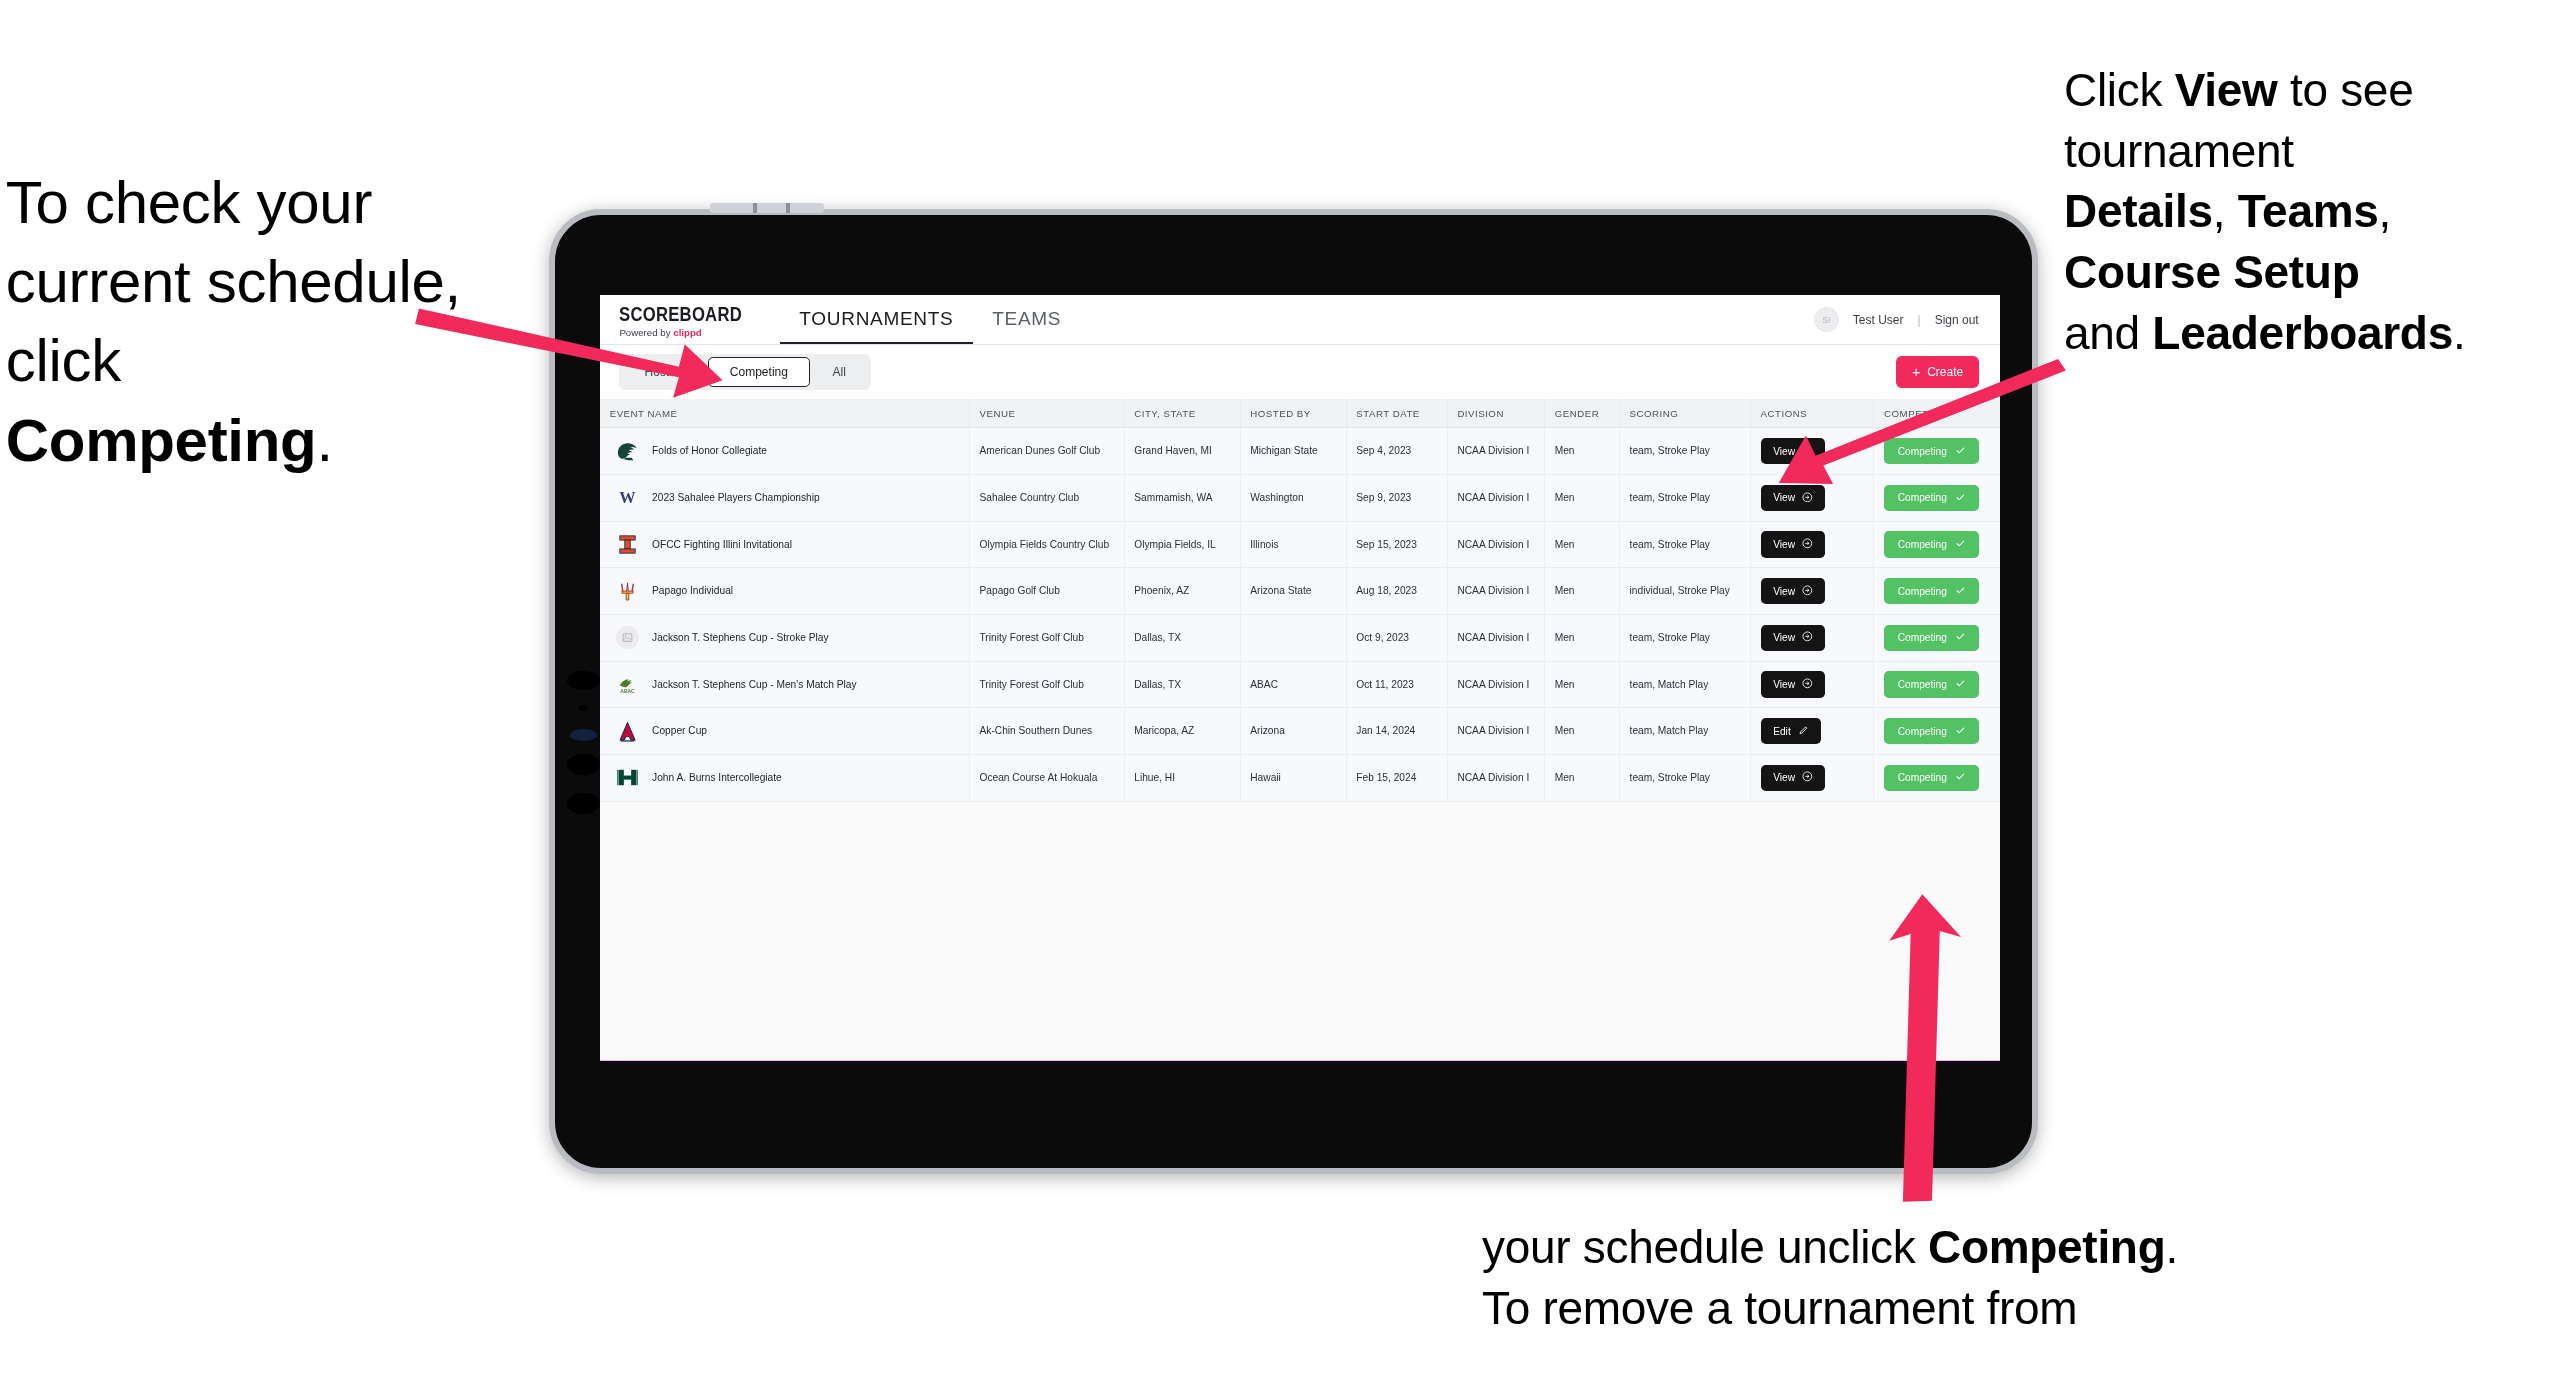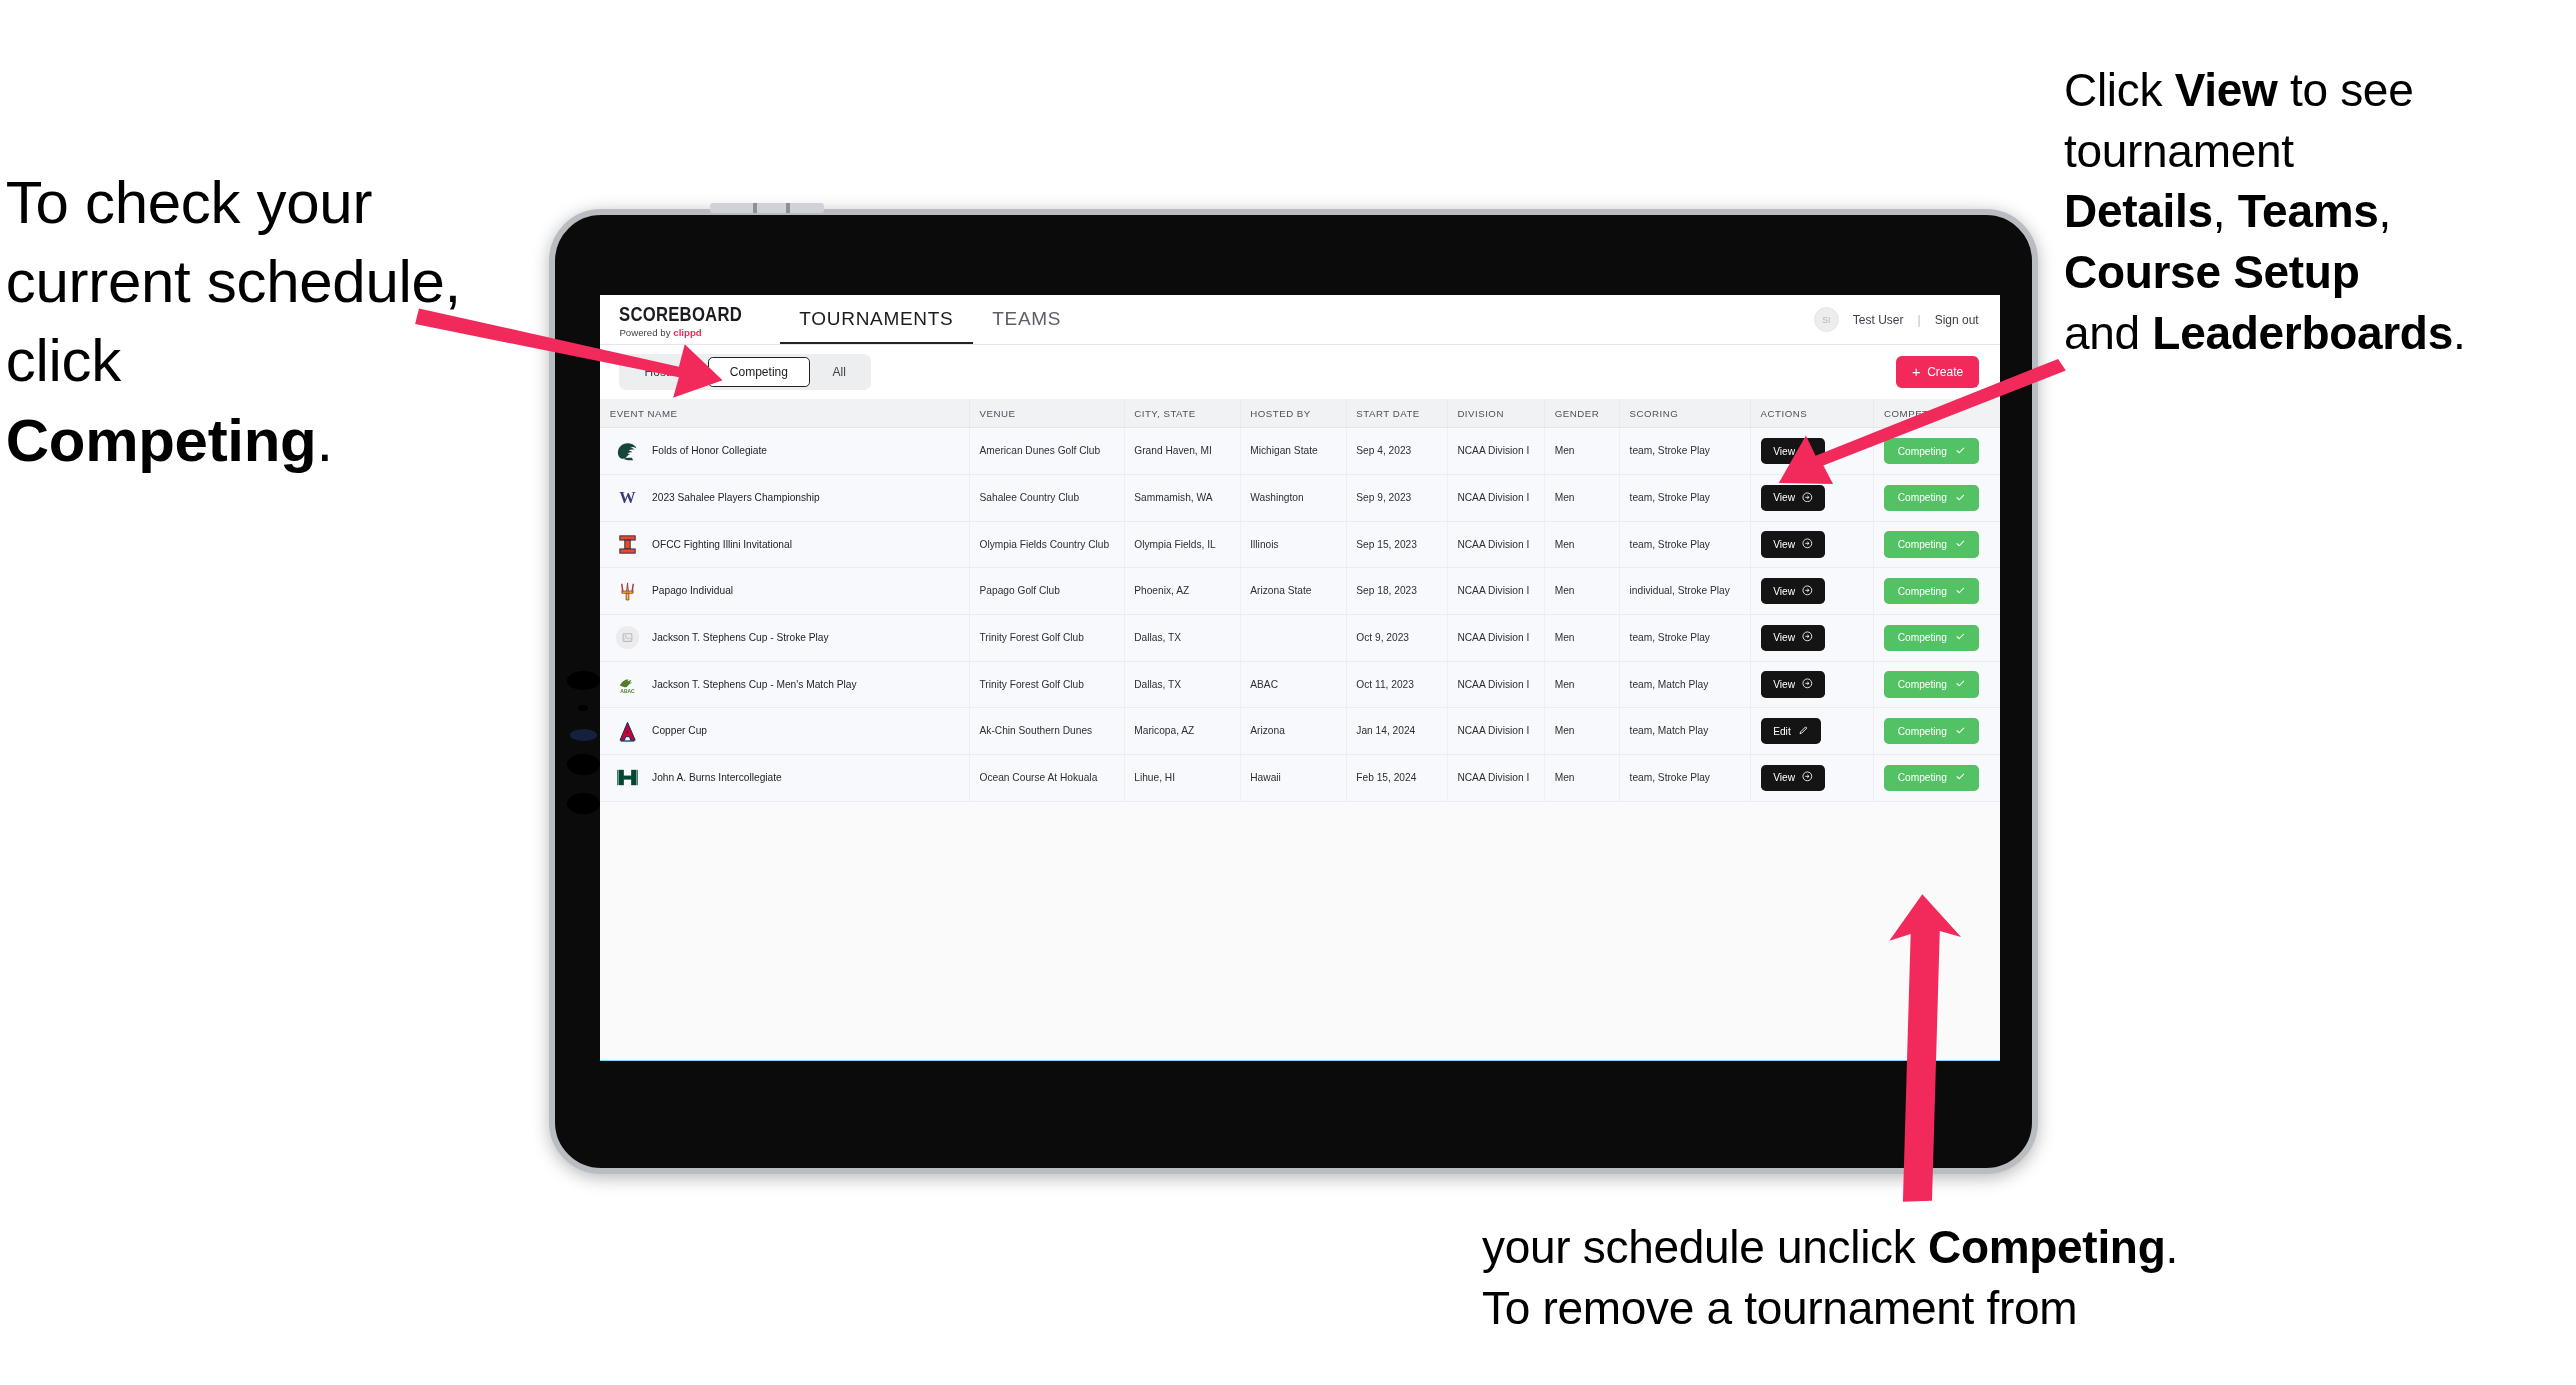--- a/index.html
+++ b/index.html
@@ -45,21 +45,21 @@
   .side-dot { position:absolute; left: 11.6px; background:#000; border-radius:50%; }
   .sd1 { top: 456px; width: 33px; height: 19.4px; }
   .sd2 { top: 490px; width: 9.7px; height: 5.8px; left:23px; }
   .sd3 { top: 514px; width: 27px; height: 11.6px; left:14.5px; background:#14203d;}
   .sd4 { top: 539px; width: 33px; height: 21.3px; }
   .sd5 { top: 578px; width: 33px; height: 21.3px; }
 
   .screen {
     position:absolute; left: 45px; top: 80px;
     width: 1400px; height: 766px;
-    background:#7dd3fc; overflow:hidden;
+    background:#f0abfc; overflow:hidden;
   }
 
   
   .app-header {
     height: 50px; background:#fff; border-bottom:1px solid #e3e5e8;
     display:flex; align-items:stretch; position:relative;
   }
   .brand { padding: 5.8px 17.5px 3.9px 19.4px; display:flex; flex-direction:column; justify-content:center; }
   .brand-title {
     font-family:"Liberation Sans", sans-serif;
@@ -349,21 +349,21 @@
                           <path d="M11.6 14.8 h2.8 v7 h-2.8 z"></path>
                         </g>
                       </svg>
                     </span>
                     <span class="event-name">Papago Individual</span>
                   </div>
                 </td>
                 <td class="c-venue">Papago Golf Club</td>
                 <td class="c-city">Phoenix, AZ</td>
                 <td class="c-host">Arizona State</td>
-                <td class="c-date">Sep 18, 2023</td>
+                <td class="c-date">Aug 18, 2023</td>
                 <td class="c-div">NCAA Division I</td>
                 <td class="c-gen">Men</td>
                 <td class="c-score">individual, Stroke Play</td>
                 <td class="c-act"><button class="btn-dark">
                     <span>View</span>
                     <span><svg class="ico" viewBox="0 0 16 16" fill="none">
                         <circle cx="8" cy="8" r="6.6" stroke="#fff" stroke-width="1.3"></circle>
                         <path d="M5.6 8 h4.6 M8.4 6.1 L10.4 8 L8.4 9.9" stroke="#fff" stroke-width="1.3" stroke-linecap="round" stroke-linejoin="round"></path>
                       </svg></span>
                   </button></td>

